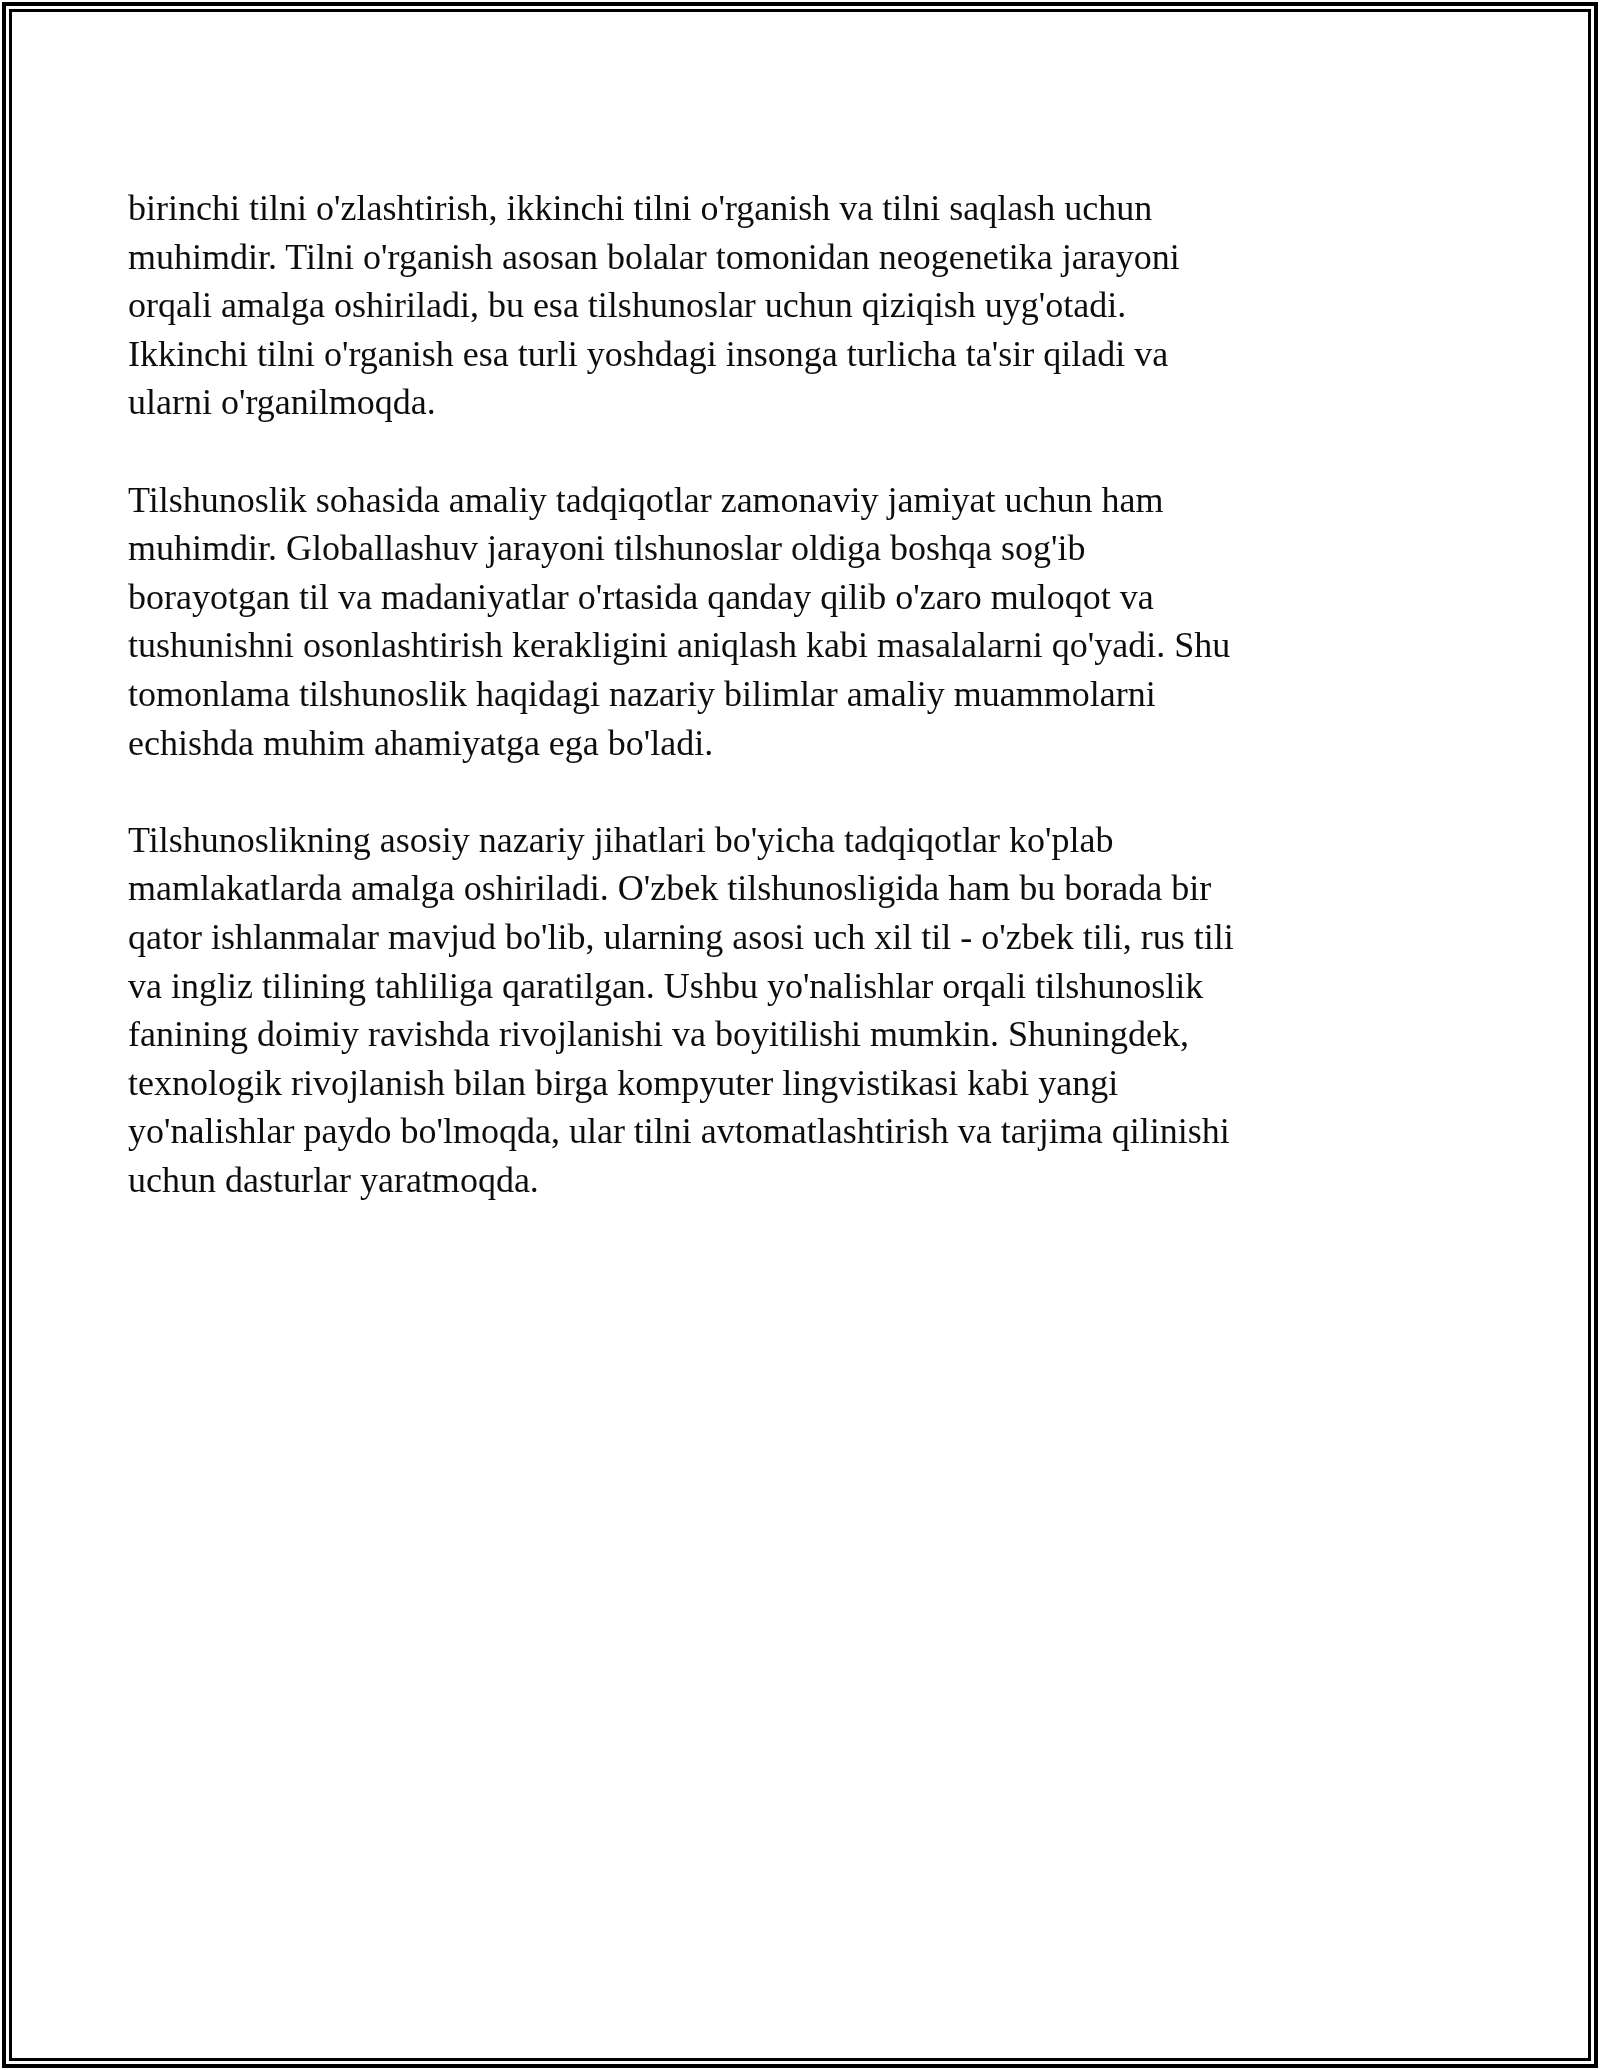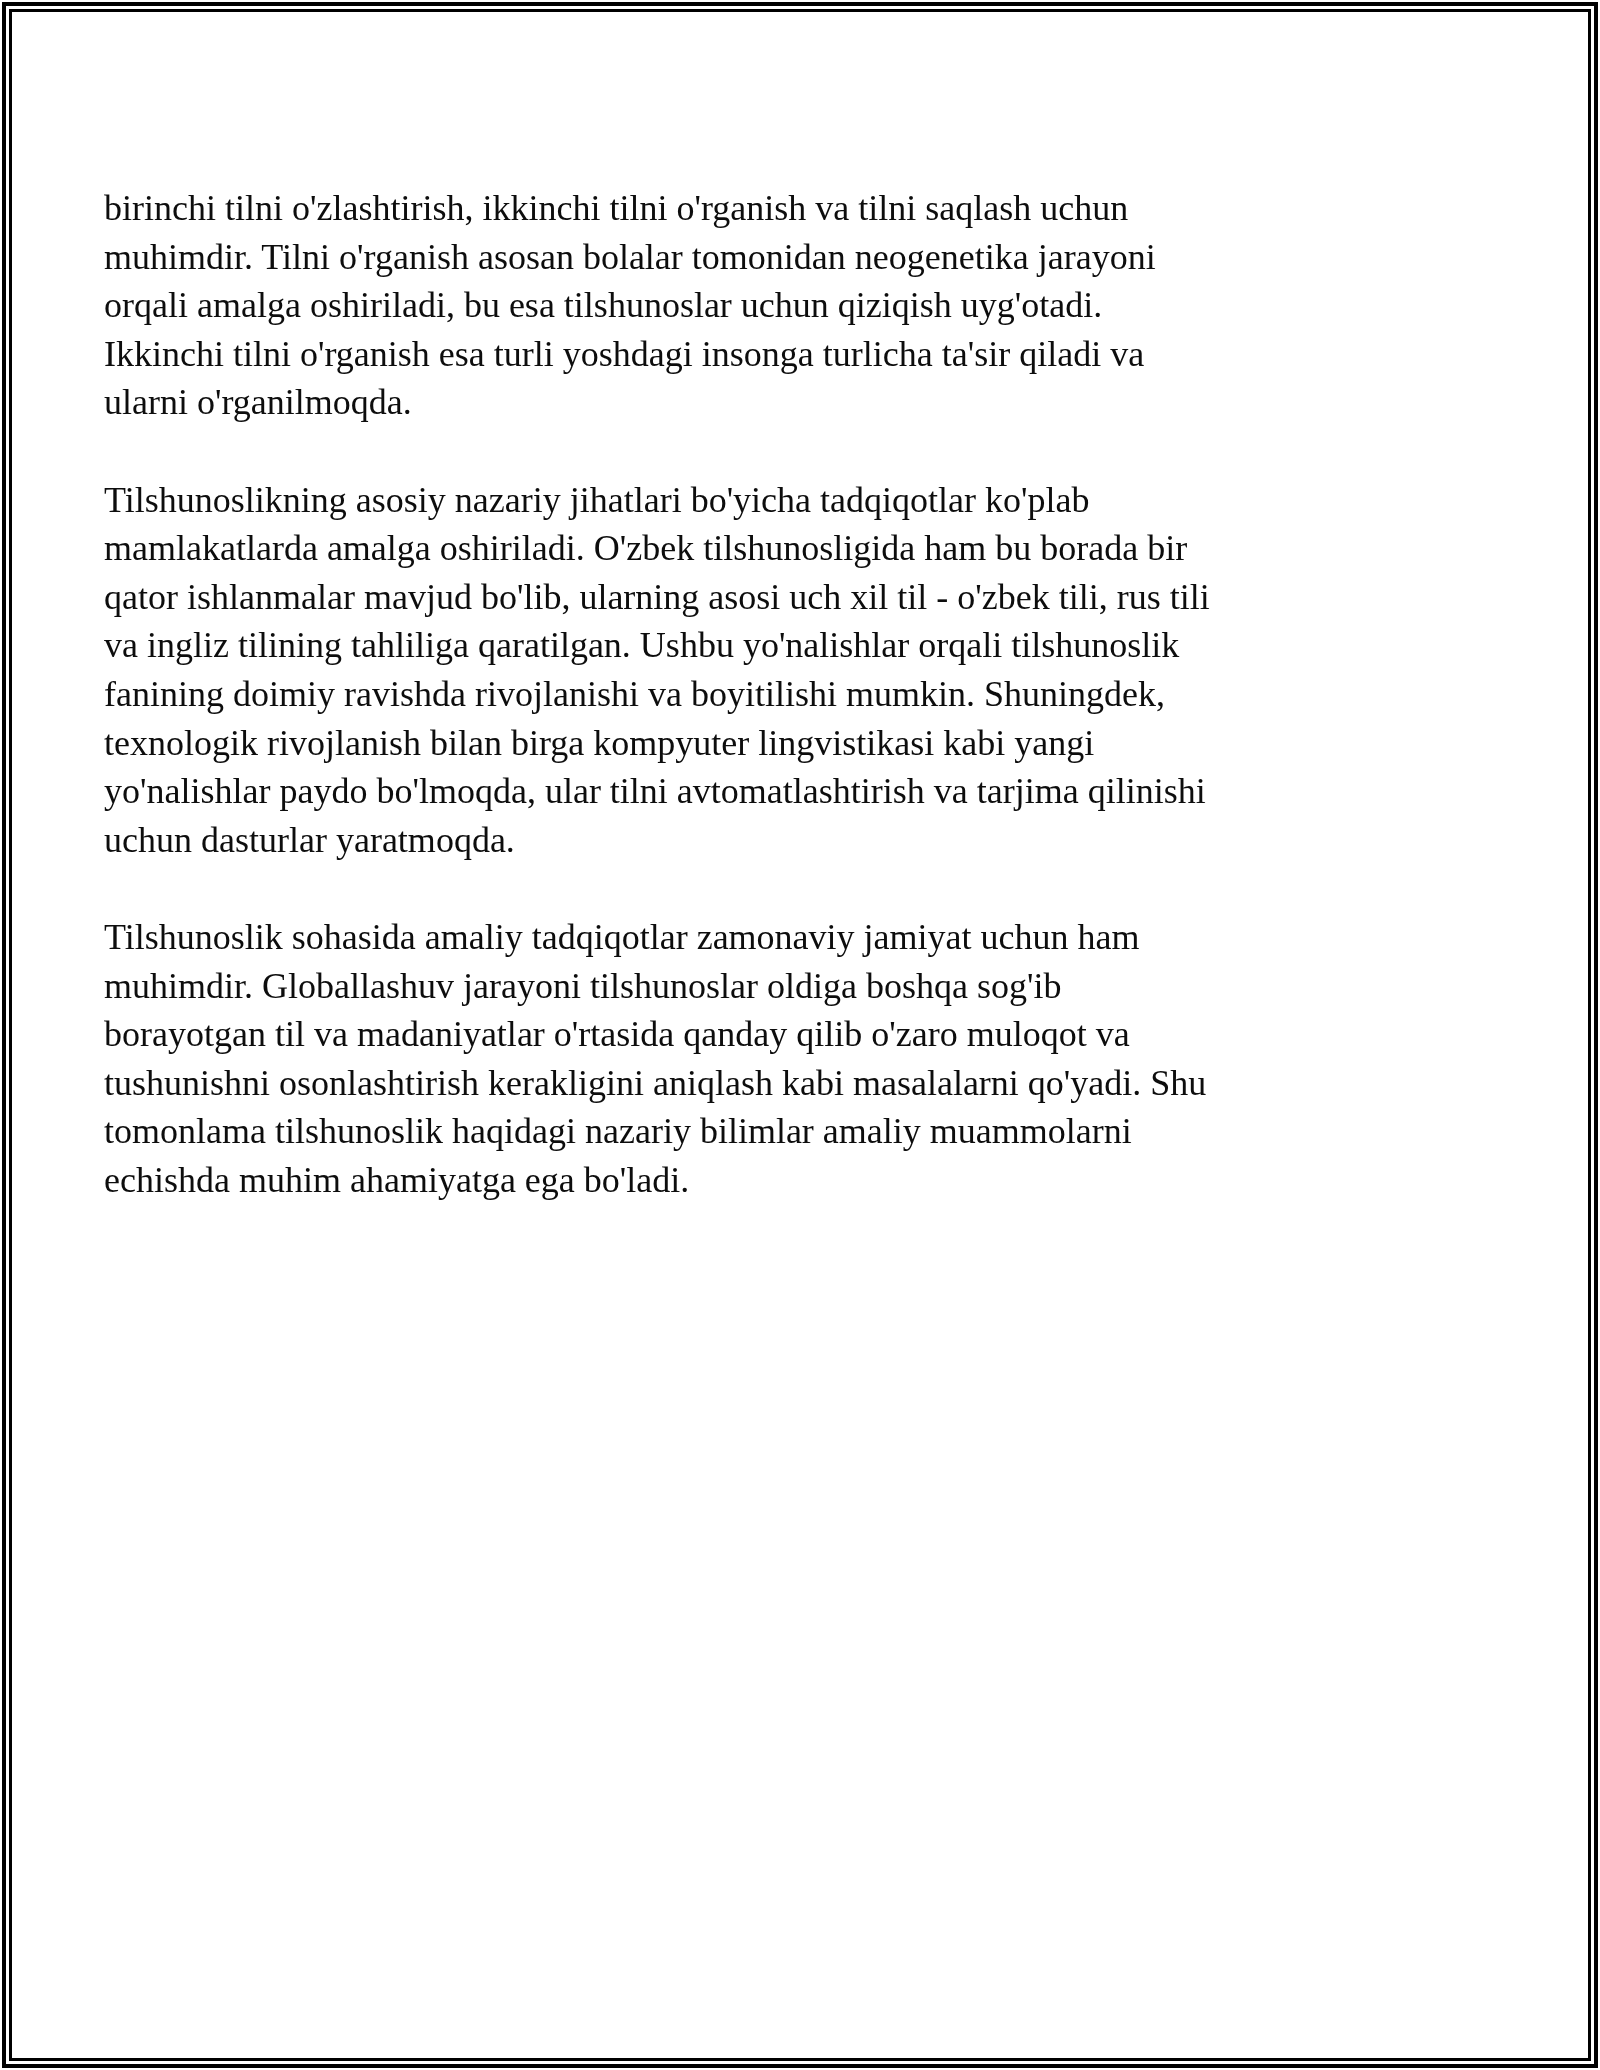--- a/index.html
+++ b/index.html
@@ -23,21 +23,21 @@
     padding: 3px;
   }
   .frame-inner {
     width: 100%;
     height: 100%;
     box-sizing: border-box;
     border: 3px solid #000000;
     overflow: hidden;
   }
   .content {
-    padding: 172px 30px 0 92px;
+    padding: 172px 30px 0 116px;
   }
   .content p {
     margin: 0 0 48.6px 0;
     width: 1160px;
     font-family: "Liberation Serif", "DejaVu Serif", serif;
     font-size: 36px;
     line-height: 48.6px;
     color: #0d0d0d;
     text-align: left;
     white-space: pre-line;
@@ -48,30 +48,30 @@
 
 <div class="page">
   <div class="frame-outer">
     <div class="frame-inner">
       <div class="content">
         <p>birinchi tilni o'zlashtirish, ikkinchi tilni o'rganish va tilni saqlash uchun
 muhimdir. Tilni o'rganish asosan bolalar tomonidan neogenetika jarayoni
 orqali amalga oshiriladi, bu esa tilshunoslar uchun qiziqish uyg'otadi.
 Ikkinchi tilni o'rganish esa turli yoshdagi insonga turlicha ta'sir qiladi va
 ularni o'rganilmoqda.</p>
+        <p>Tilshunoslik sohasida amaliy tadqiqotlar zamonaviy jamiyat uchun ham
+muhimdir. Globallashuv jarayoni tilshunoslar oldiga boshqa sog'ib
+borayotgan til va madaniyatlar o'rtasida qanday qilib o'zaro muloqot va
+tushunishni osonlashtirish kerakligini aniqlash kabi masalalarni qo'yadi. Shu
+tomonlama tilshunoslik haqidagi nazariy bilimlar amaliy muammolarni
+echishda muhim ahamiyatga ega bo'ladi.</p>
         <p>Tilshunoslikning asosiy nazariy jihatlari bo'yicha tadqiqotlar ko'plab
 mamlakatlarda amalga oshiriladi. O'zbek tilshunosligida ham bu borada bir
 qator ishlanmalar mavjud bo'lib, ularning asosi uch xil til - o'zbek tili, rus tili
 va ingliz tilining tahliliga qaratilgan. Ushbu yo'nalishlar orqali tilshunoslik
 fanining doimiy ravishda rivojlanishi va boyitilishi mumkin. Shuningdek,
 texnologik rivojlanish bilan birga kompyuter lingvistikasi kabi yangi
 yo'nalishlar paydo bo'lmoqda, ular tilni avtomatlashtirish va tarjima qilinishi
 uchun dasturlar yaratmoqda.</p>
-        <p>Tilshunoslik sohasida amaliy tadqiqotlar zamonaviy jamiyat uchun ham
-muhimdir. Globallashuv jarayoni tilshunoslar oldiga boshqa sog'ib
-borayotgan til va madaniyatlar o'rtasida qanday qilib o'zaro muloqot va
-tushunishni osonlashtirish kerakligini aniqlash kabi masalalarni qo'yadi. Shu
-tomonlama tilshunoslik haqidagi nazariy bilimlar amaliy muammolarni
-echishda muhim ahamiyatga ega bo'ladi.</p>
       </div>
     </div>
   </div>
 </div>
 
 </body></html>

